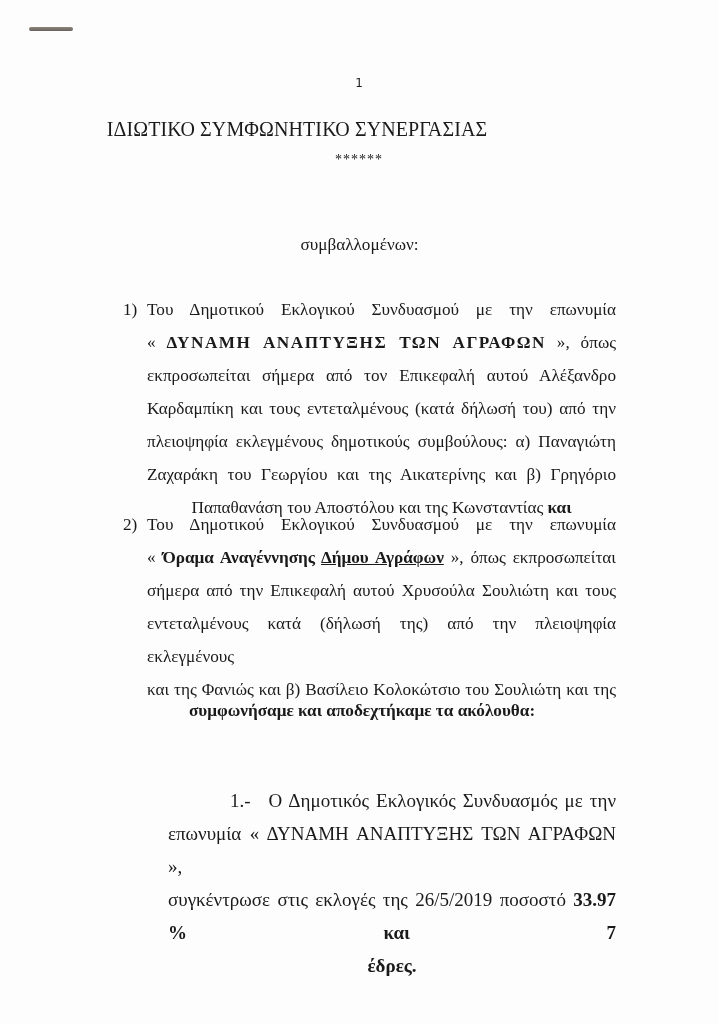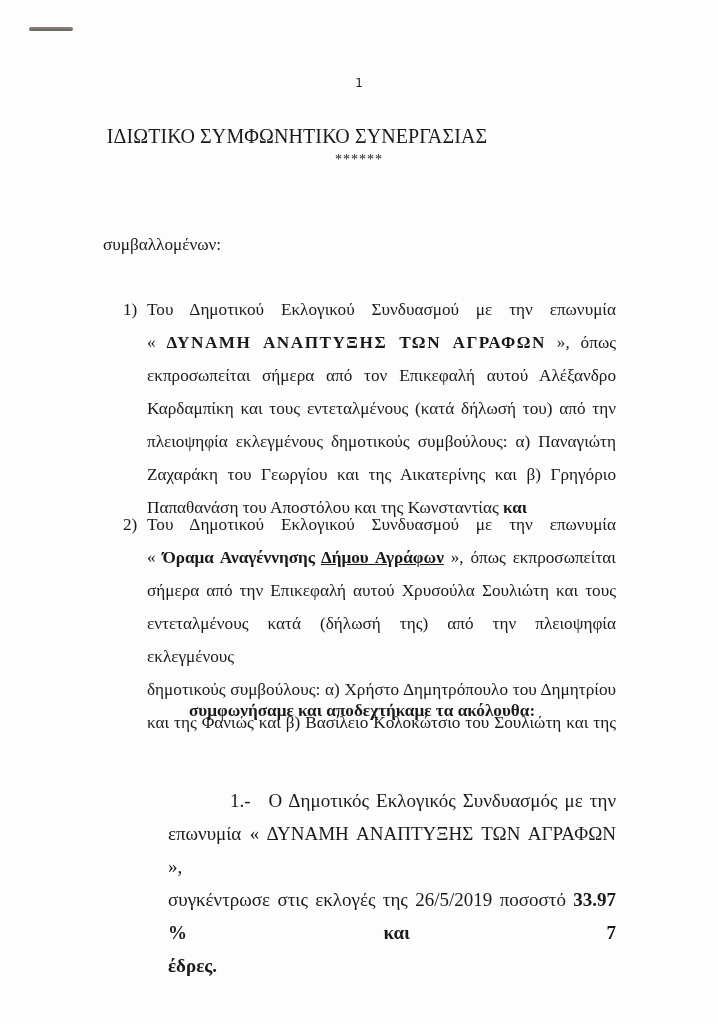--- a/index.html
+++ b/index.html
@@ -35,21 +35,20 @@
       font-size: 12px;
     }
     .title {
       position: absolute;
       top: 118px;
       left: 0;
       width: 594px;
       text-align: center;
       font-size: 20px;
       letter-spacing: 0.1px;
-      margin-top: 7px;
     }
     .stars {
       position: absolute;
       top: 152px;
       left: 0;
       width: 718px;
       text-align: center;
       font-size: 14px;
       letter-spacing: 1px;
     }
@@ -100,21 +99,21 @@
     }
     b { font-weight: bold; }
     u { text-decoration: underline; }
     .justify-line {
       display: block;
       text-align: justify;
       text-align-last: justify;
     }
     .last-line {
       display: block;
-      text-align: left;
+      text-align: center;
     }
   </style>
 </head>
 <body>
 
 <div class="staple"></div>
 
 <div class="page-number">1</div>
 
 <div class="title">ΙΔΙΩΤΙΚΟ ΣΥΜΦΩΝΗΤΙΚΟ ΣΥΝΕΡΓΑΣΙΑΣ</div>
@@ -135,21 +134,20 @@
   <span class="justify-line">Ζαχαράκη του Γεωργίου και της Αικατερίνης και β) Γρηγόριο</span>
   <span class="last-line"><span>Παπαθανάση του Αποστόλου και της Κωνσταντίας </span><b>και</b></span>
 </div>
 
 <div class="item item2">
   <span class="num">2)</span>
   <span class="justify-line">Του Δημοτικού Εκλογικού Συνδυασμού με την επωνυμία</span>
   <span class="justify-line"><span>« </span><b><span>Όραμα Αναγέννησης </span><u>Δήμου Αγράφων</u></b><span> », όπως εκπροσωπείται</span></span>
   <span class="justify-line">σήμερα από την Επικεφαλή αυτού  Χρυσούλα Σουλιώτη και τους</span>
   <span class="justify-line">εντεταλμένους κατά (δήλωσή της) από την πλειοψηφία εκλεγμένους</span>
-  <span class="justify-line">δημοτικούς συμβούλους: α) Χρήστο Δημητρόπουλο του Δημητρίου</span>
   <span class="justify-line">και της Φανιώς και β) Βασίλειο Κολοκώτσιο του Σουλιώτη και της</span>
 </div>
 
 <div class="agreed">συμφωνήσαμε και αποδεχτήκαμε τα ακόλουθα:</div>
 
 <div class="clause">
   <span class="justify-line"><span class="lead">1.-</span><span>Ο Δημοτικός Εκλογικός Συνδυασμός με την</span></span>
   <span class="justify-line">επωνυμία « ΔΥΝΑΜΗ ΑΝΑΠΤΥΞΗΣ ΤΩΝ ΑΓΡΑΦΩΝ »,</span>
   <span class="justify-line"><span>συγκέντρωσε στις εκλογές της 26/5/2019 ποσοστό </span><b>33.97 % και 7</b></span>
   <span class="last-line"><b>έδρες.</b></span>

